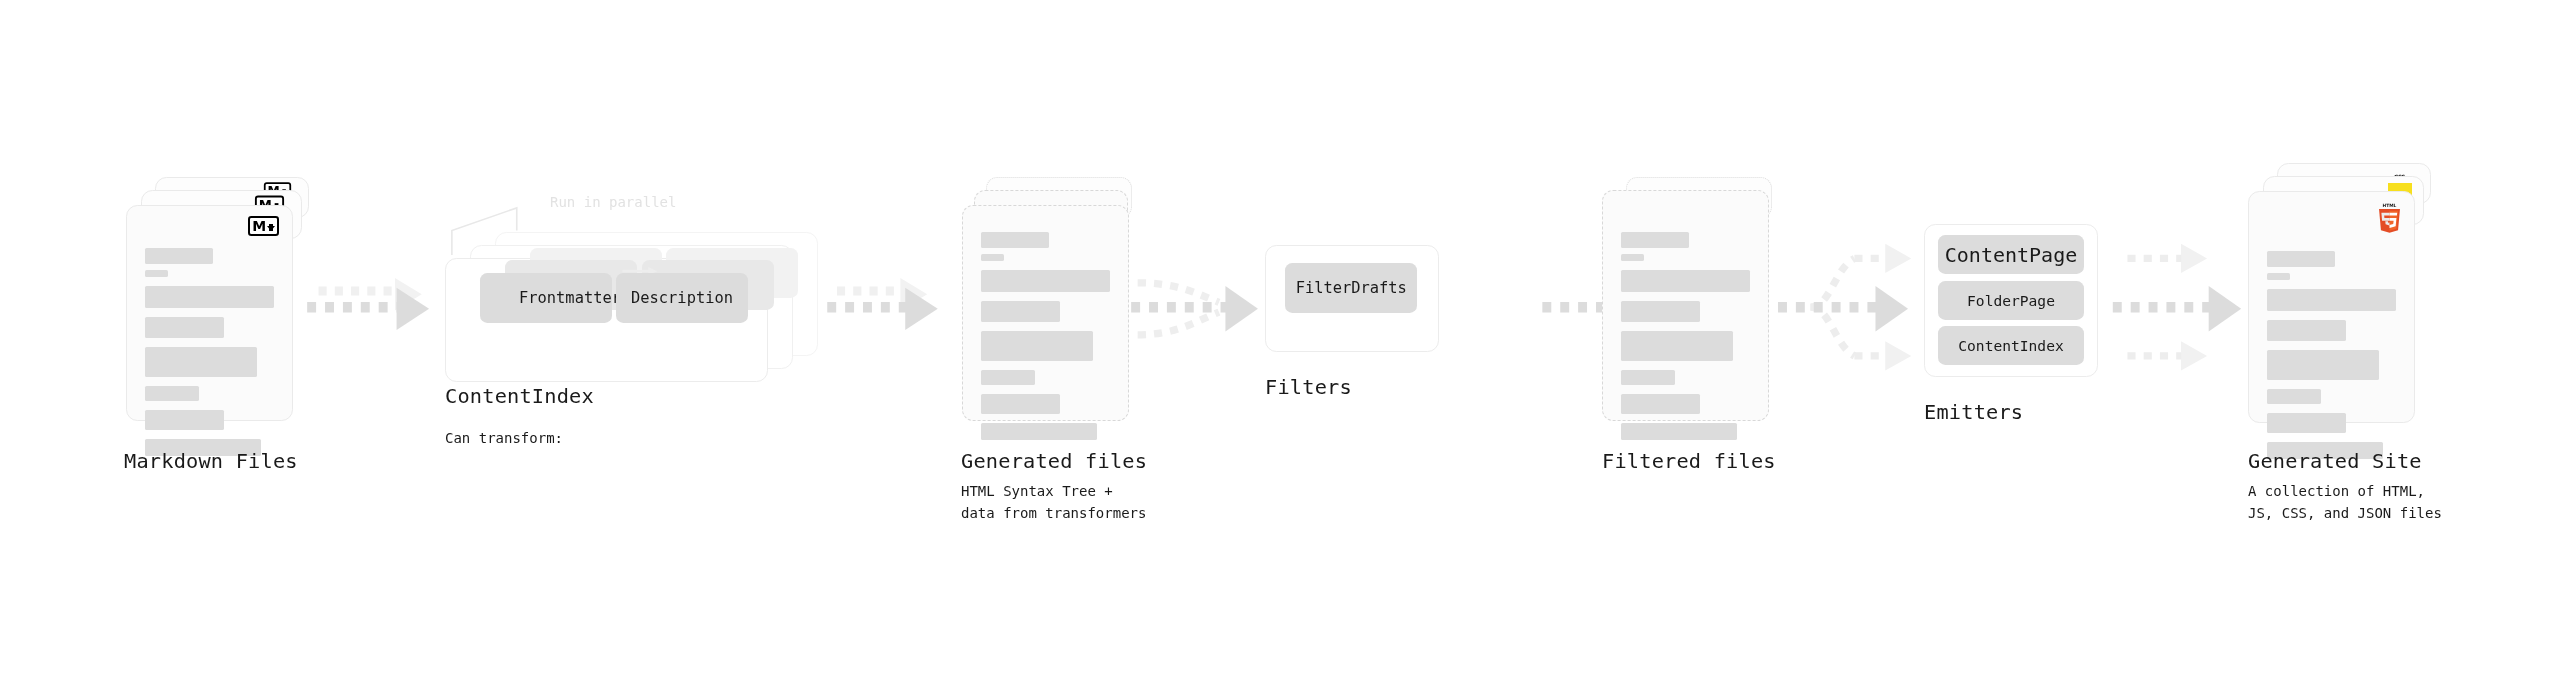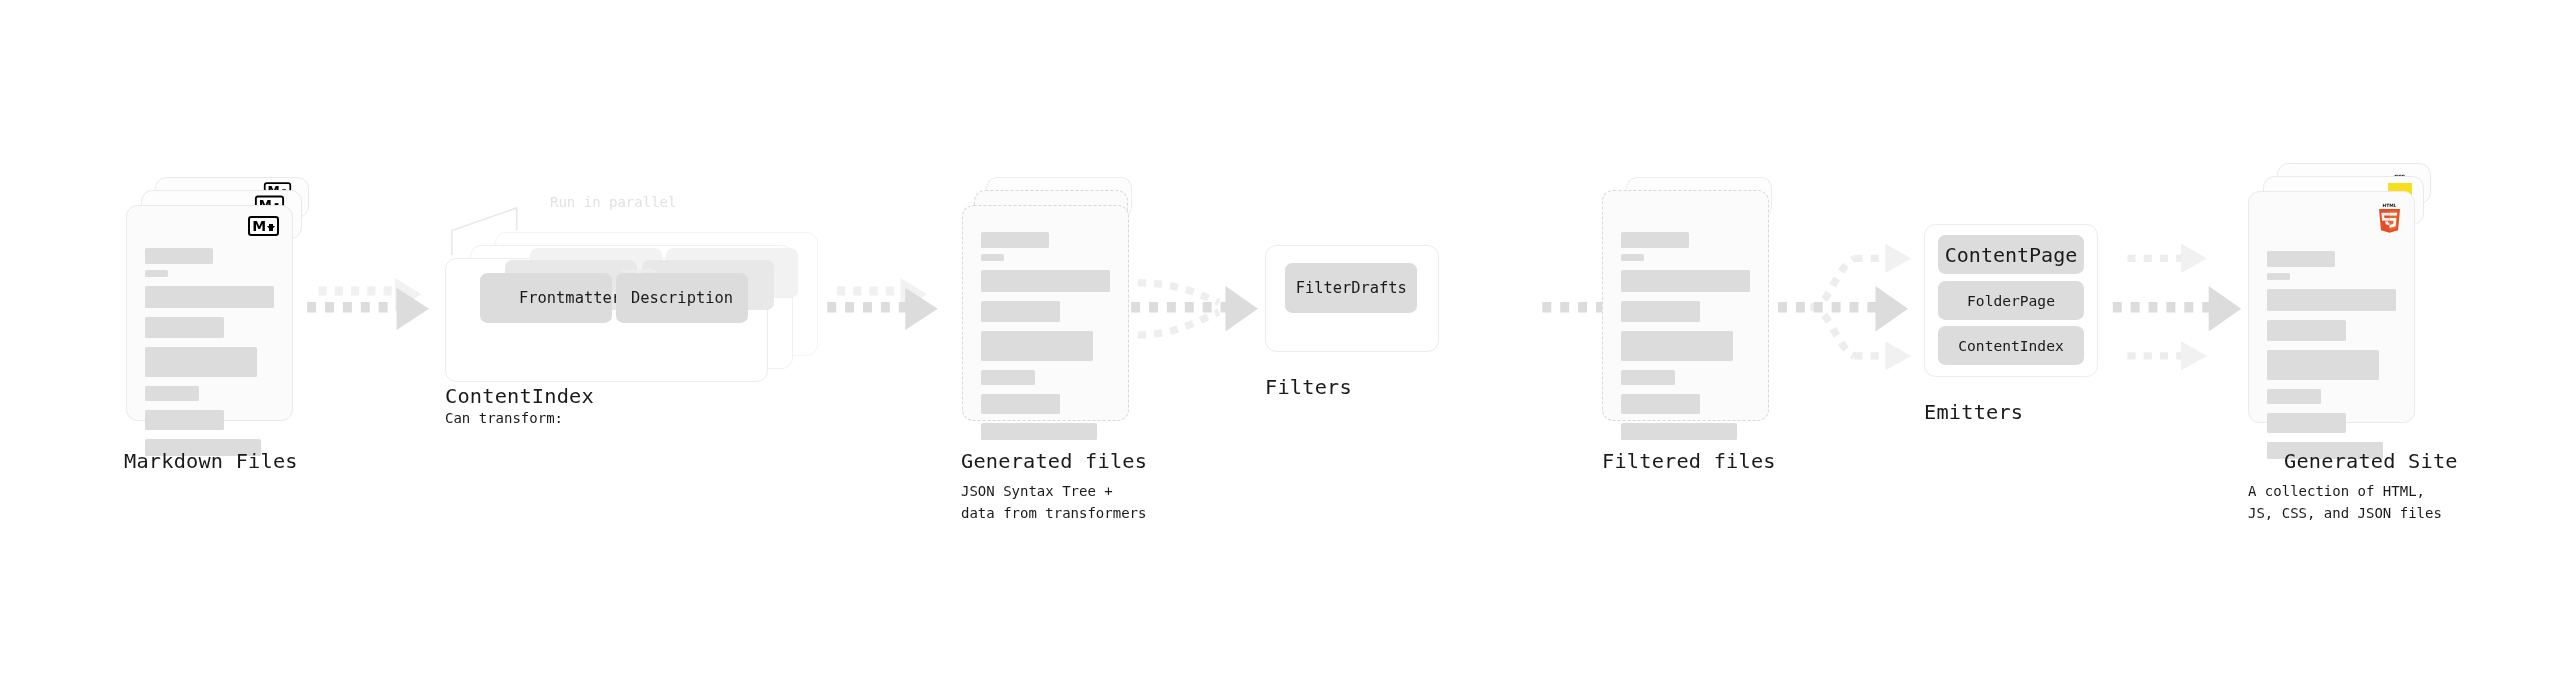--- a/index.html
+++ b/index.html
@@ -231,42 +231,42 @@
       <line x1="218" y1="98" x2="252" y2="98" stroke="#e6e6e6" stroke-width="3"></line>
       <polygon points="250,93 261,98 250,103" fill="#e6e6e6"></polygon>
       <line x1="211" y1="114" x2="253" y2="114" stroke="#dfdfdf" stroke-width="3"></line>
       <polygon points="251,108 265,114 251,120" fill="#dfdfdf"></polygon>
     </svg>
 
     <div class="chip" style="left:35px; top:70px; width:132px; height:50px;padding-left:48px;">Frontmatter</div>
     <div class="chip" style="left:171px; top:70px; width:132px; height:50px;">Description</div>
   </div>
   <div class="caption" style="left:445px; top:384px;">ContentIndex</div>
-  <div class="subcaption" style="left:445px; top:408px;">Can transform:</div>
+  <div class="subcaption" style="left:445px; top:428px;">Can transform:</div>
 
   <div class="node" style="left:962px; top:177px;">
     <div class="stack" style="width:187px; height:244px;">
       <div class="sheet dotted-top" style="left:24.4px; top:0px; width:146px; height:41px;"></div>
       <div class="sheet dashed" style="left:12.2px; top:13px; width:154px; height:49px;"></div>
       <div class="sheet dashed" style="left:0px; top:28px; width:167px; height:216px;">
         <div class="lines" style="top:26px;">
           <div class="ln" style="width:53%; height:16.3px;"></div>
           <div class="ln" style="width:18%; height:6.5px; margin-top:-3.3px;"></div>
           <div class="ln" style="width:100%; height:22px;"></div>
           <div class="ln" style="width:61%; height:21px;"></div>
           <div class="ln" style="width:87%; height:30px;"></div>
           <div class="ln" style="width:42%; height:15.4px;"></div>
           <div class="ln" style="width:61%; height:20.3px;"></div>
           <div class="ln" style="width:90%; height:17px;"></div>
         </div>
       </div>
     </div>
   </div>
   <div class="caption" style="left:961px; top:449px;">Generated files</div>
-  <div class="subcaption" style="left:961px; top:481px;">JSON Syntax Tree +
+  <div class="subcaption" style="left:961px; top:481px;">HTML Syntax Tree +
 data from transformers</div>
 
   <div class="node" style="left:1265px; top:245px;">
     <div class="groupbox" style="left:0px; top:0px; width:174px; height:107px;"></div>
     <div class="chip" style="left:20.3px; top:18px; width:132px; height:50px;">FilterDrafts</div>
   </div>
   <div class="caption" style="left:1265px; top:375px;">Filters</div>
 
   <div class="node" style="left:1602px; top:177px;">
     <div class="stack" style="width:187px; height:244px;">
@@ -316,18 +316,18 @@
           <div class="ln" style="width:100%; height:22px;"></div>
           <div class="ln" style="width:61%; height:21px;"></div>
           <div class="ln" style="width:87%; height:30px;"></div>
           <div class="ln" style="width:42%; height:15.4px;"></div>
           <div class="ln" style="width:61%; height:20.3px;"></div>
           <div class="ln" style="width:90%; height:17px;"></div>
         </div>
       </div>
     </div>
   </div>
-  <div class="caption" style="left:2248px; top:449px;margin-left:36px;">Generated Site</div>
+  <div class="caption" style="left:2248px; top:449px;">Generated Site</div>
   <div class="subcaption" style="left:2248px; top:481px;">A collection of HTML,
 JS, CSS, and JSON files</div>
 
 </div>
 
 
 </body></html>

